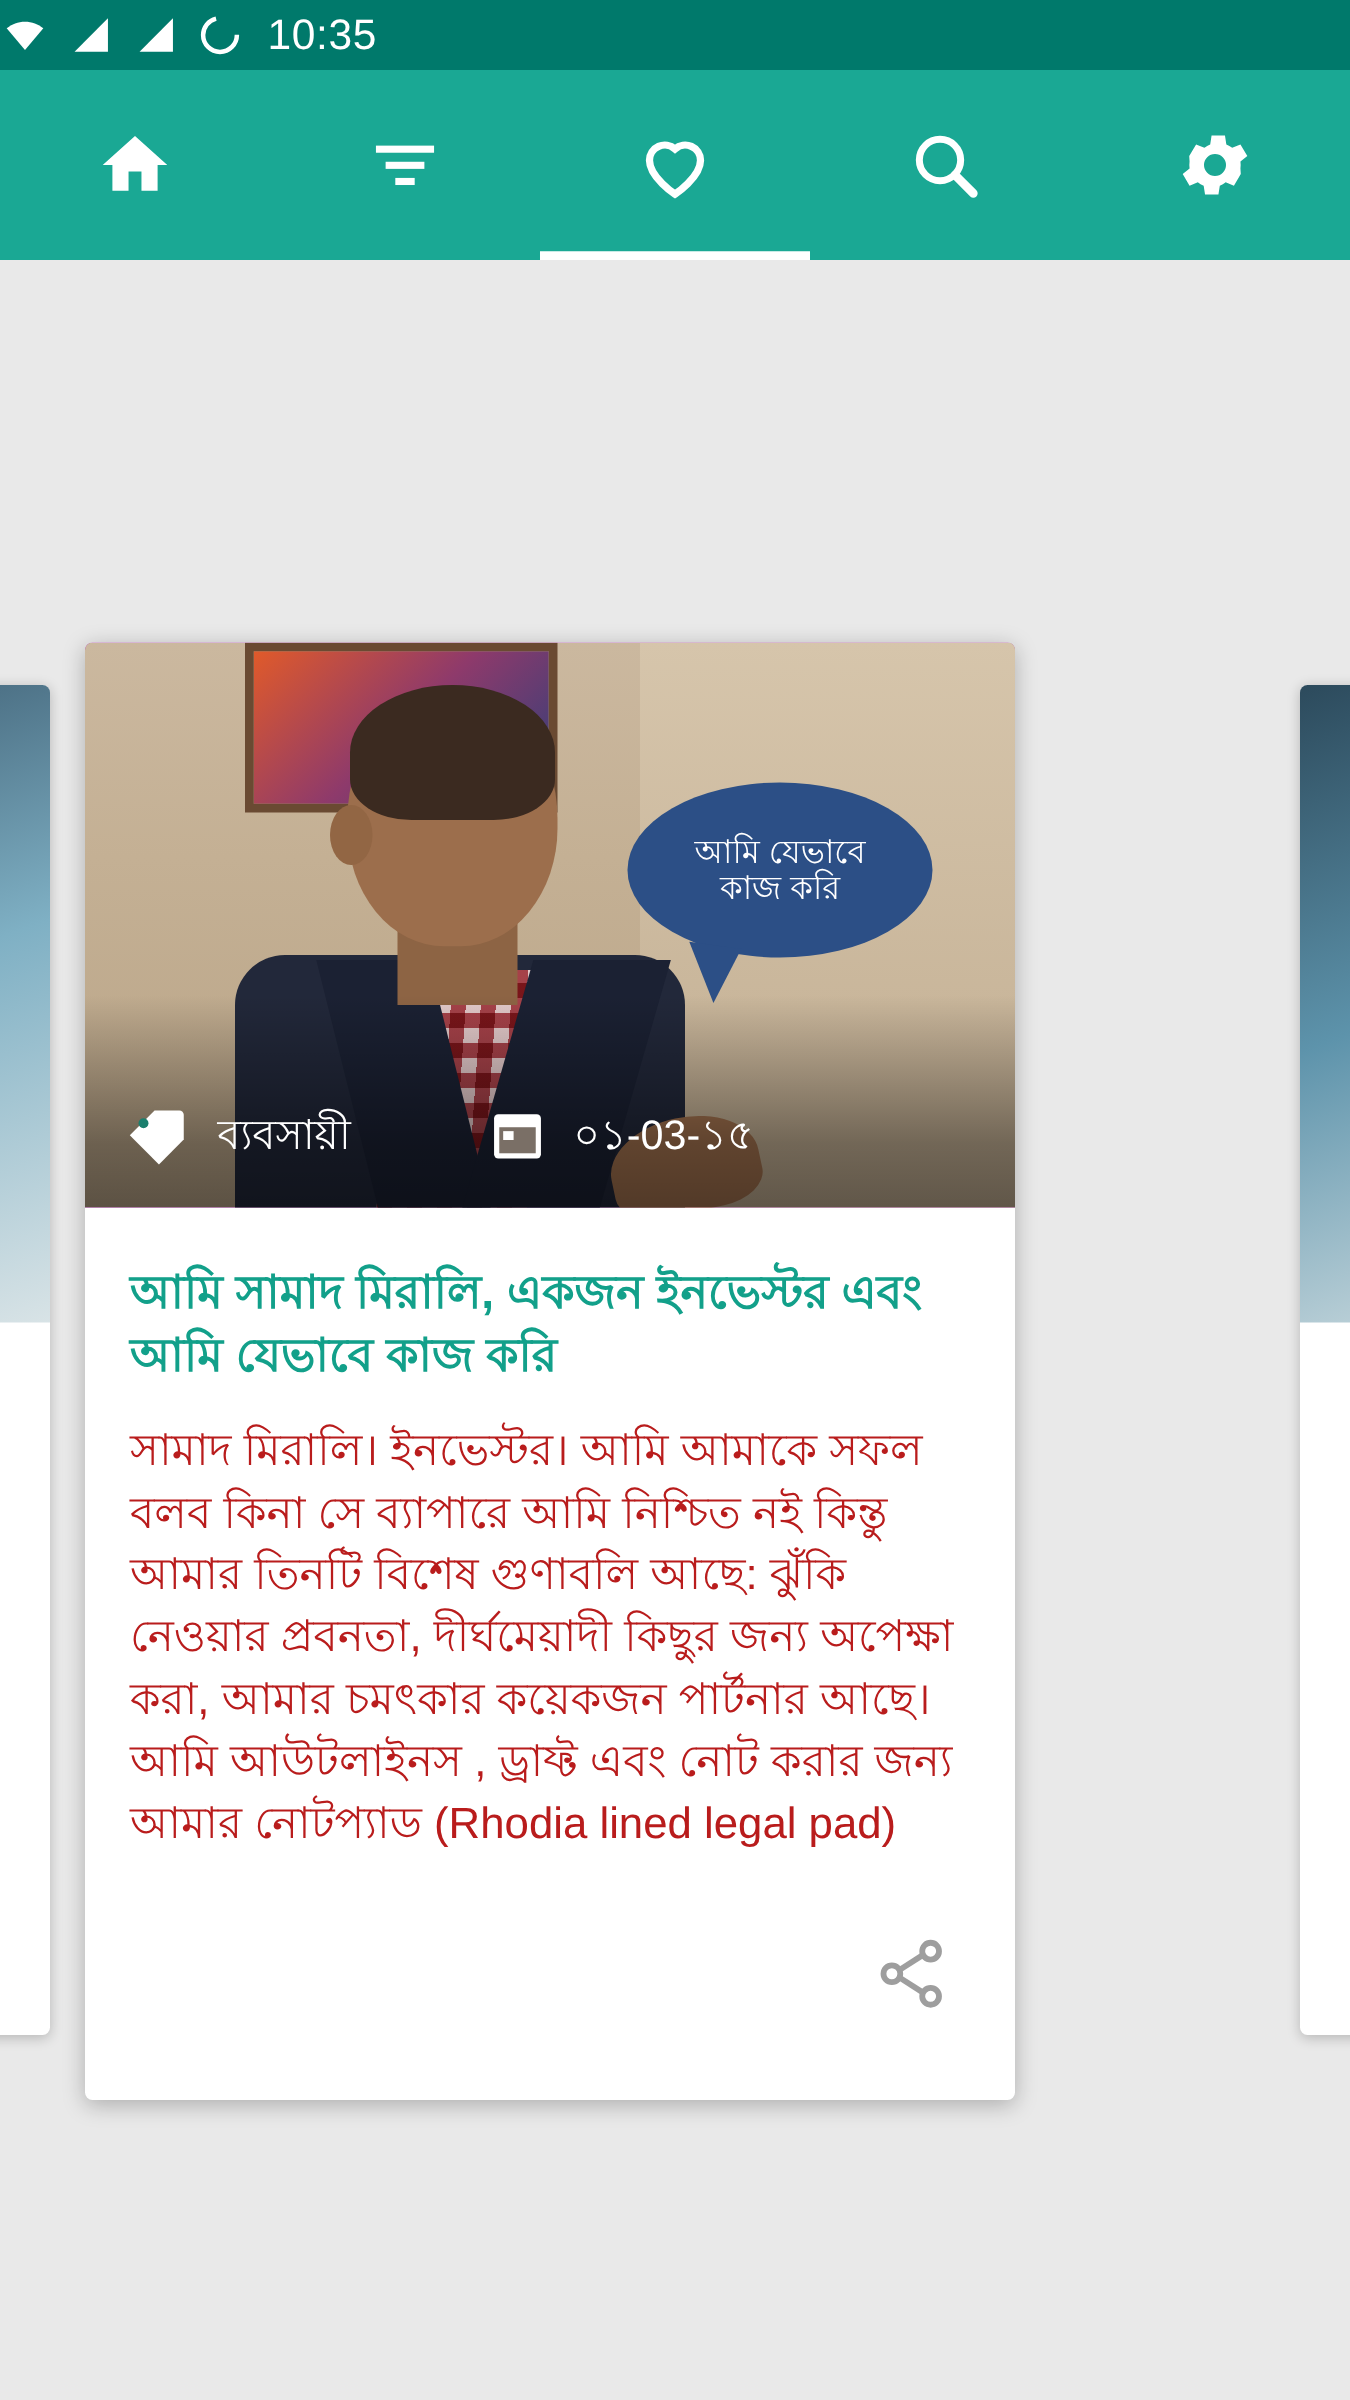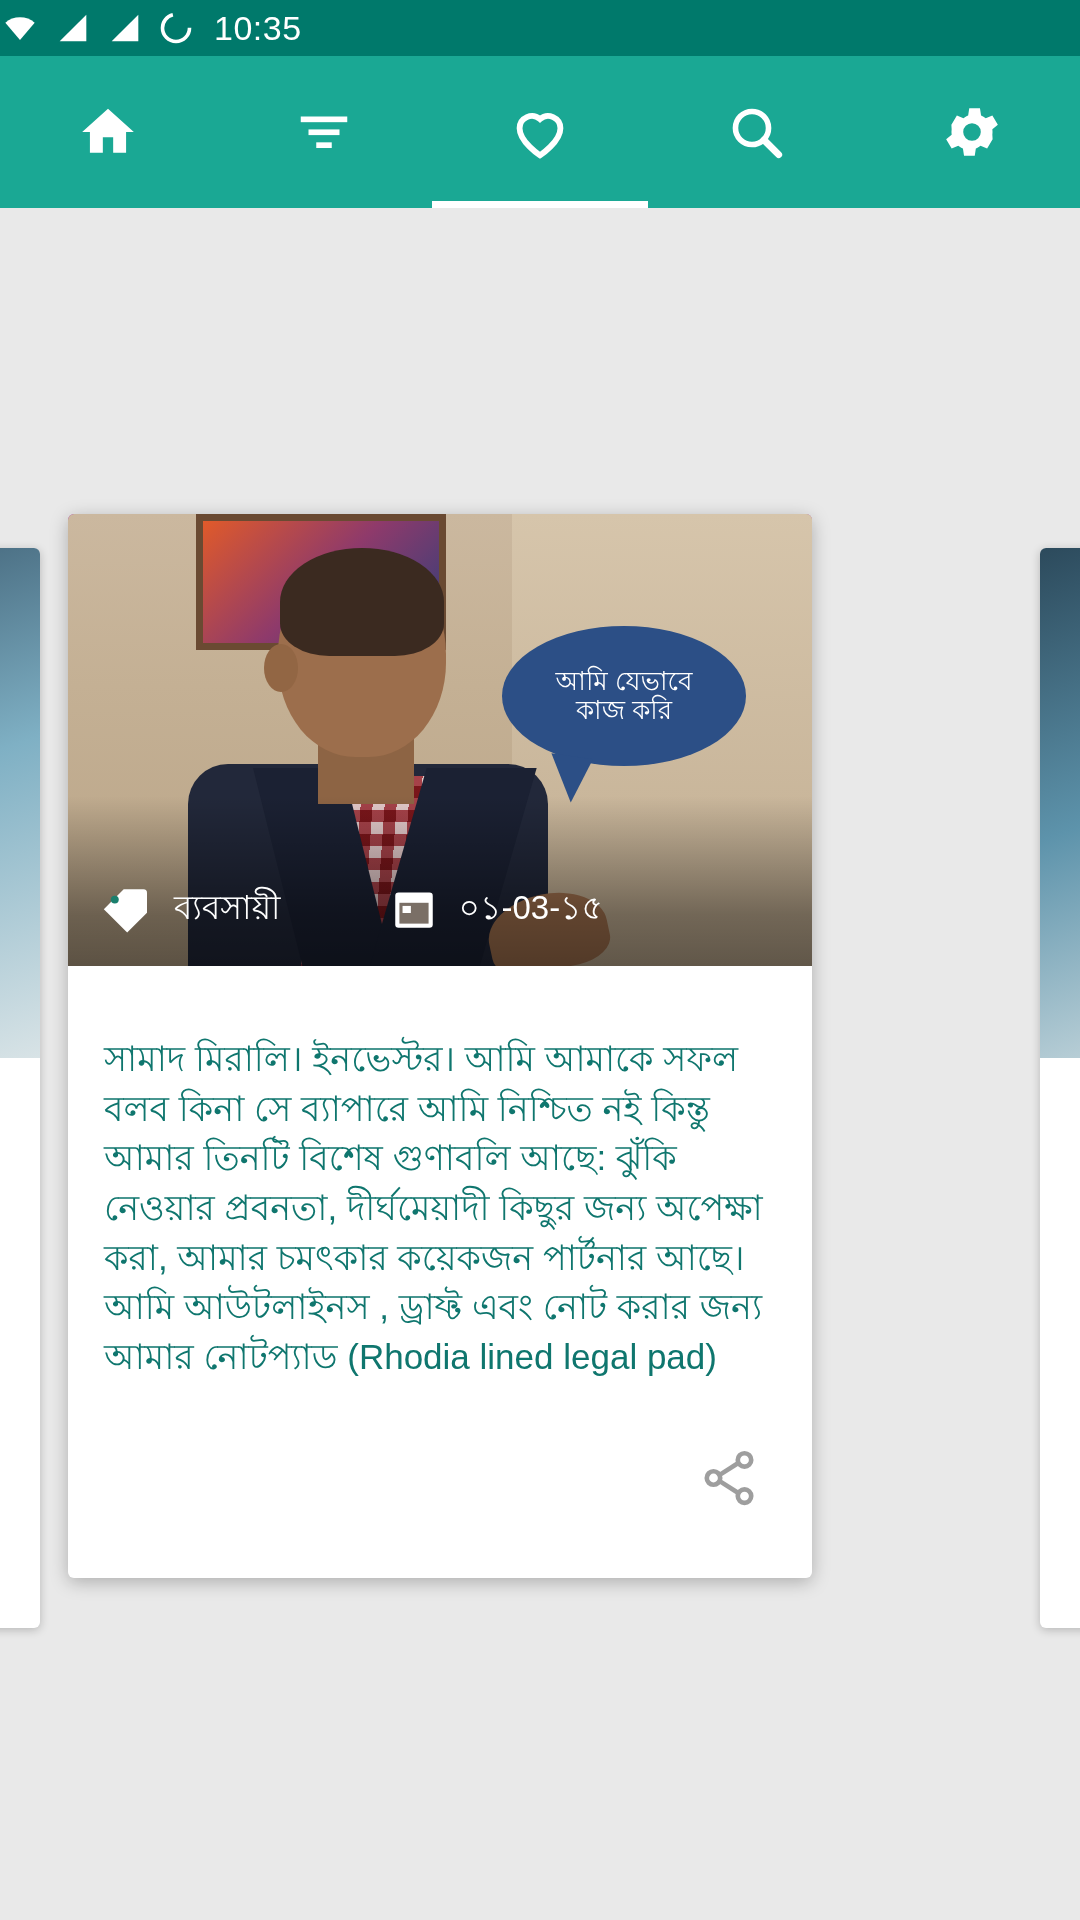--- a/index.html
+++ b/index.html
@@ -230,21 +230,21 @@
   .card-title {
     color: #12a08a;
     font-size: 37px;
     line-height: 1.38;
     font-weight: bold;
   }
   .card-text {
     margin-top: 26px;
     font-size: 35px;
     line-height: 1.42;
-    color: #0f766e;
+    color: #b91c1c;
   }
   .card-footer {
     height: 196px;
     display: flex;
     align-items: center;
     justify-content: flex-end;
     padding-right: 52px;
   }
 </style>
 </head>
@@ -367,20 +367,21 @@
             <rect x="3" y="4.5" width="18" height="17" rx="1.6" fill="#fff"></rect>
             <rect x="5" y="9.5" width="14" height="10" fill="#7a6f66"></rect>
             <rect x="6.5" y="11" width="4" height="3.4" fill="#fff"></rect>
           </svg>
         </span>
         <span class="label">০১-03-১৫</span>
       </div>
     </div>
 
     <div class="card-body">
+      <div class="card-title">আমি সামাদ মিরালি, একজন ইনভেস্টর এবং আমি যেভাবে কাজ করি</div>
       <div class="card-text">সামাদ মিরালি। ইনভেস্টর। আমি আমাকে সফল বলব কিনা সে ব্যাপারে আমি নিশ্চিত নই কিন্তু আমার তিনটি বিশেষ গুণাবলি আছে: ঝুঁকি নেওয়ার প্রবনতা, দীর্ঘমেয়াদী কিছুর জন্য অপেক্ষা করা, আমার চমৎকার কয়েকজন পার্টনার আছে। আমি আউটলাইনস , ড্রাফ্ট এবং নোট করার জন্য আমার নোটপ্যাড (Rhodia lined legal pad)</div>
     </div>
 
     <div class="card-footer">
       <span>
         <svg width="62" height="62" viewBox="0 0 24 24">
           <circle cx="18" cy="5" r="2.6" fill="none" stroke="#9e9e9e" stroke-width="1.8"></circle>
           <circle cx="6" cy="12" r="2.6" fill="none" stroke="#9e9e9e" stroke-width="1.8"></circle>
           <circle cx="18" cy="19" r="2.6" fill="none" stroke="#9e9e9e" stroke-width="1.8"></circle>
           <line x1="8.4" y1="10.8" x2="15.6" y2="6.2" stroke="#9e9e9e" stroke-width="1.8"></line>

